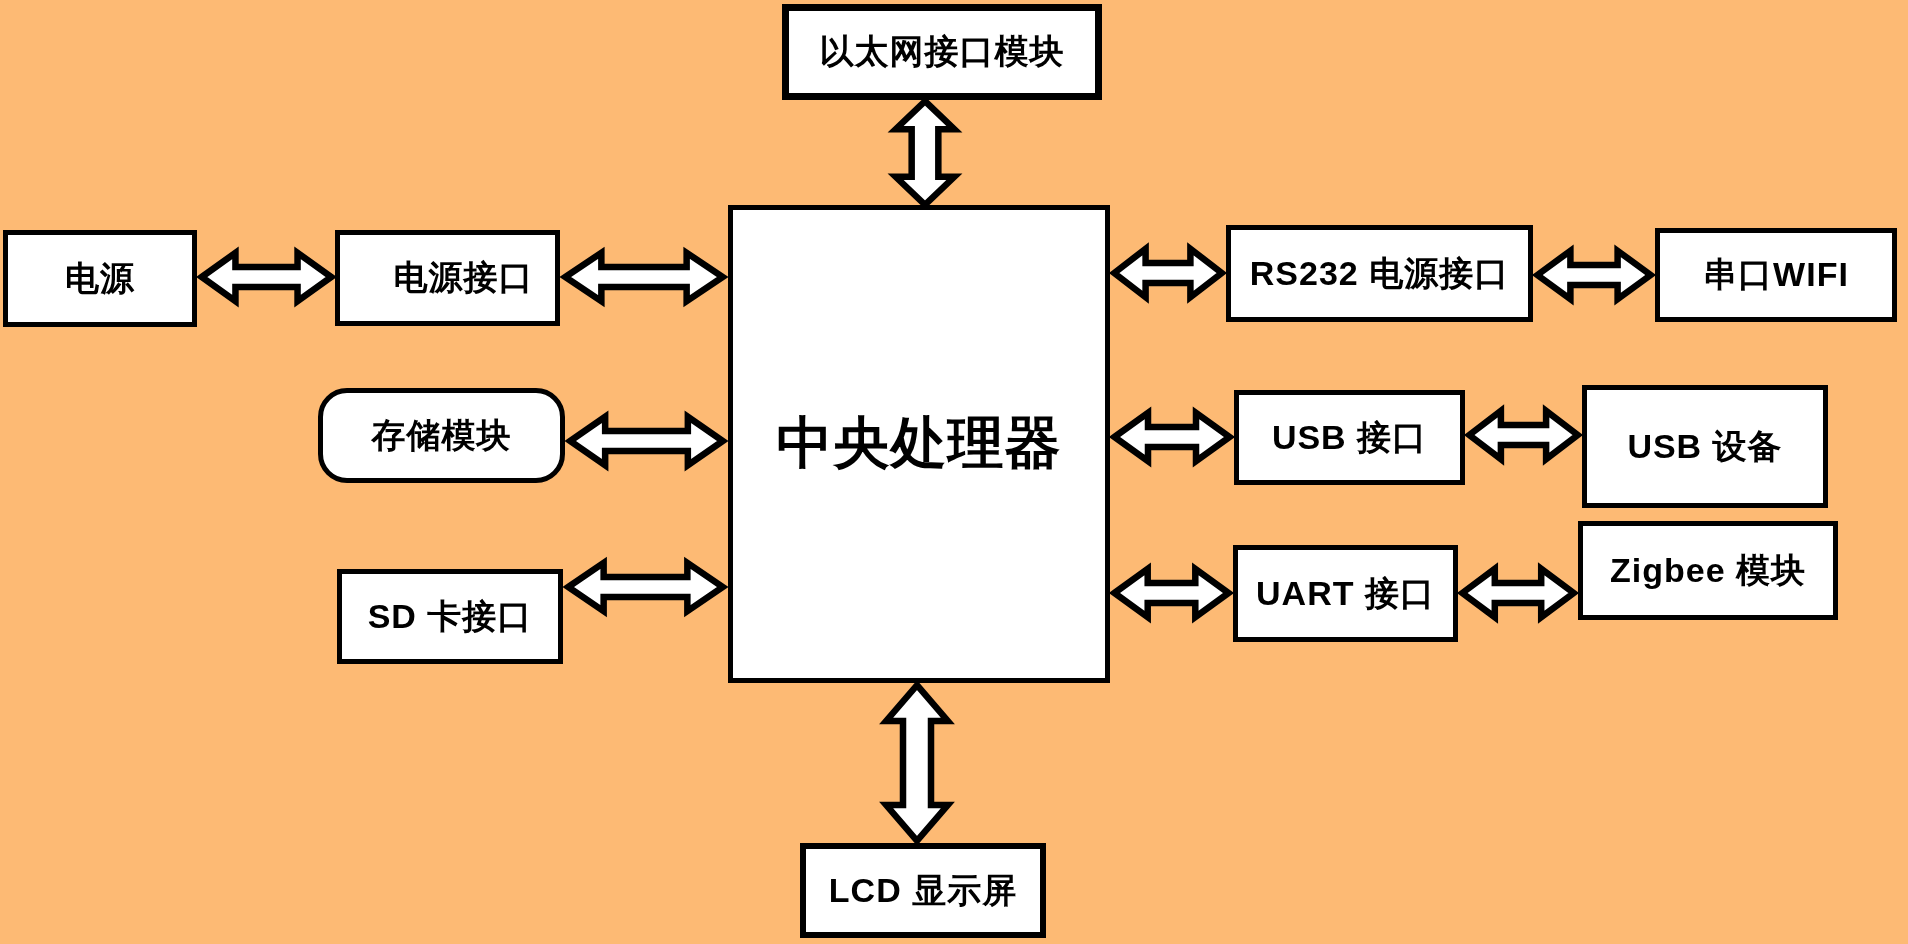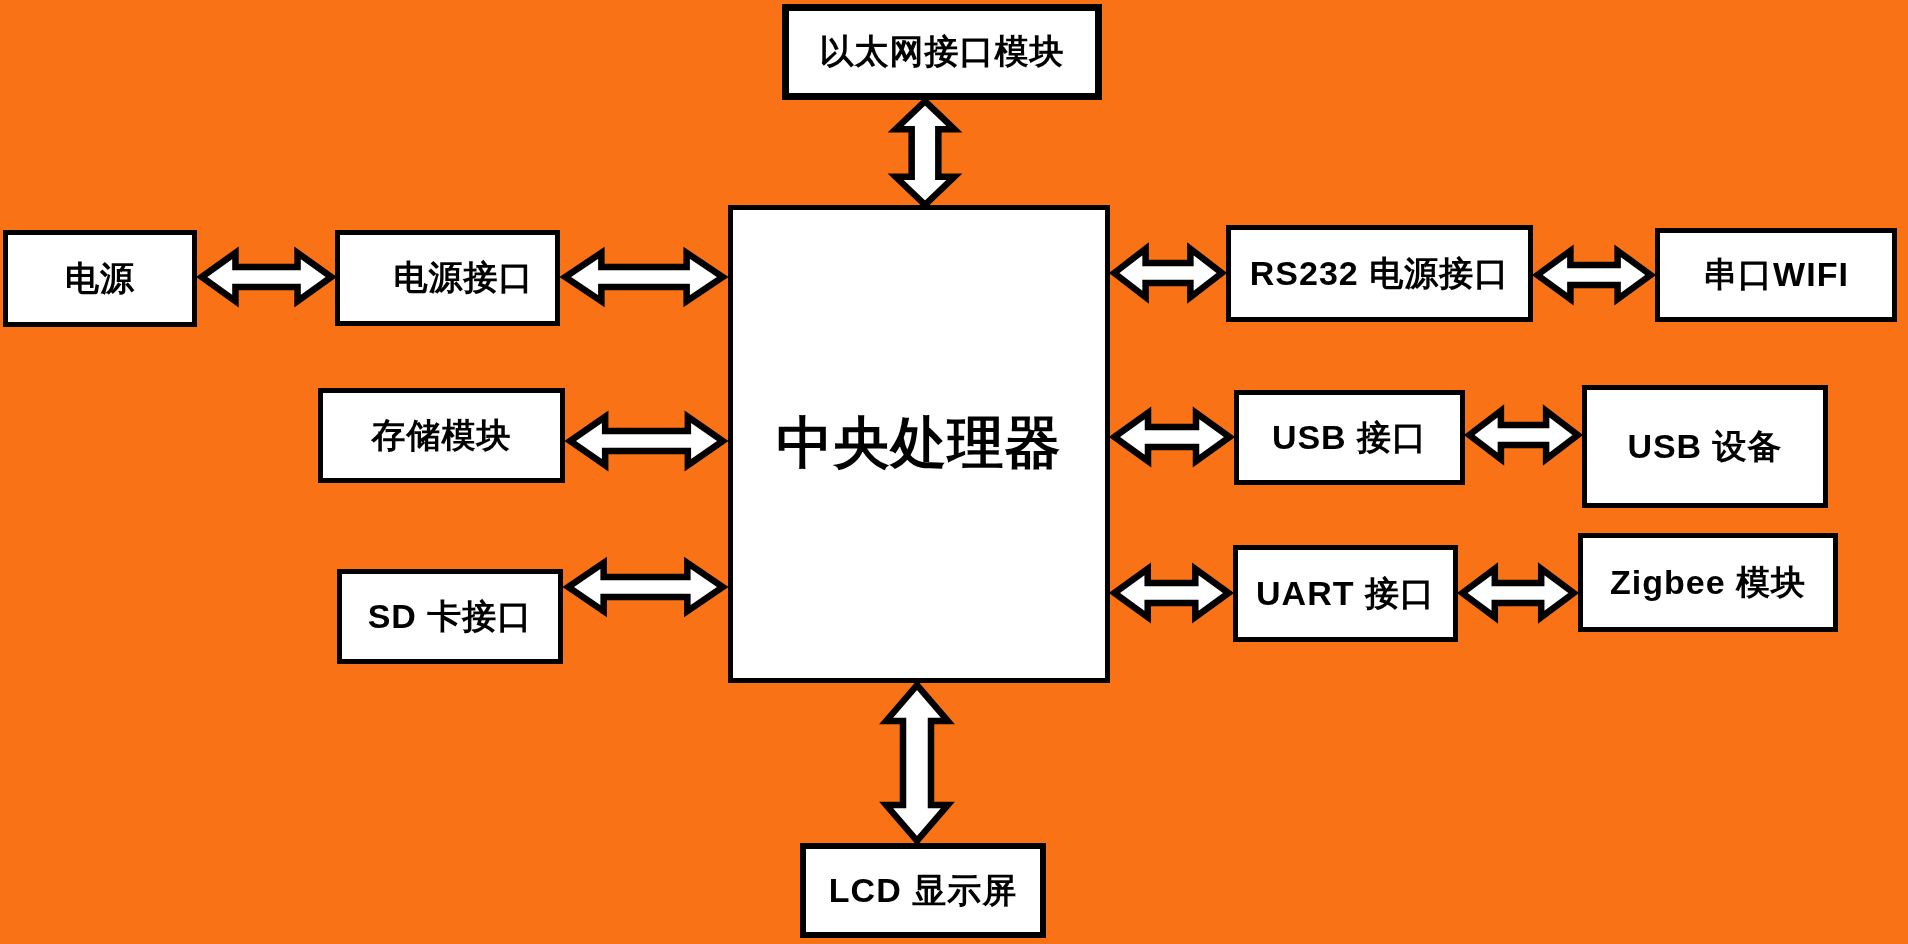--- a/index.html
+++ b/index.html
@@ -5,21 +5,21 @@
   html, body {
     margin: 0;
     padding: 0;
     background: #ffffff;
     font-family: "Liberation Sans", "DejaVu Sans", sans-serif;
   }
   #canvas {
     position: relative;
     width: 1908px;
     height: 944px;
-    background: #f97316;
+    background: #fdba74;
     overflow: hidden;
   }
   .node {
     position: absolute;
     box-sizing: border-box;
     border: 5px solid #000;
     background: #fff;
     display: flex;
     align-items: center;
     justify-content: center;
@@ -38,28 +38,28 @@
     stroke-width: 6.5;
     stroke-linejoin: miter;
     vector-effect: non-scaling-stroke;
   }
   
   #n-ethernet   { left: 782px;  top: 4px;   width: 320px; height: 96px; }
   #n-cpu        { left: 728px;  top: 205px; width: 382px; height: 478px; font-size: 56px; }
   #n-lcd        { left: 800px;  top: 843px; width: 246px; height: 95px; border-width: 6px; }
   #n-power      { left: 3px;    top: 230px; width: 194px; height: 97px; }
   #n-power-if   { left: 335px;  top: 230px; width: 225px; height: 96px; padding-left: 32px; }
-  #n-storage    { left: 318px;  top: 388px; width: 247px; height: 95px; }
+  #n-storage    { left: 318px;  top: 388px; width: 247px; height: 95px; border-radius: 29px; }
   #n-sdcard     { left: 337px;  top: 537px; width: 226px; height: 95px; margin-top: 32px; }
   #n-rs232      { left: 1226px; top: 225px; width: 307px; height: 97px; }
   #n-wifi       { left: 1655px; top: 228px; width: 242px; height: 94px; }
   #n-usbif      { left: 1234px; top: 390px; width: 231px; height: 95px; }
   #n-usbdev     { left: 1582px; top: 385px; width: 246px; height: 123px; }
   #n-uart       { left: 1233px; top: 545px; width: 225px; height: 97px; }
-  #n-zigbee     { left: 1578px; top: 533px; width: 260px; height: 99px; }
+  #n-zigbee     { left: 1578px; top: 521px; width: 260px; height: 99px; }
 </style>
 </head>
 <body>
 
 <div id="canvas">
 
   <div class="node heavy" id="n-ethernet">以太网接口模块</div>
   <div class="node" id="n-cpu">中央处理器</div>
   <div class="node" id="n-power">电源</div>
 

